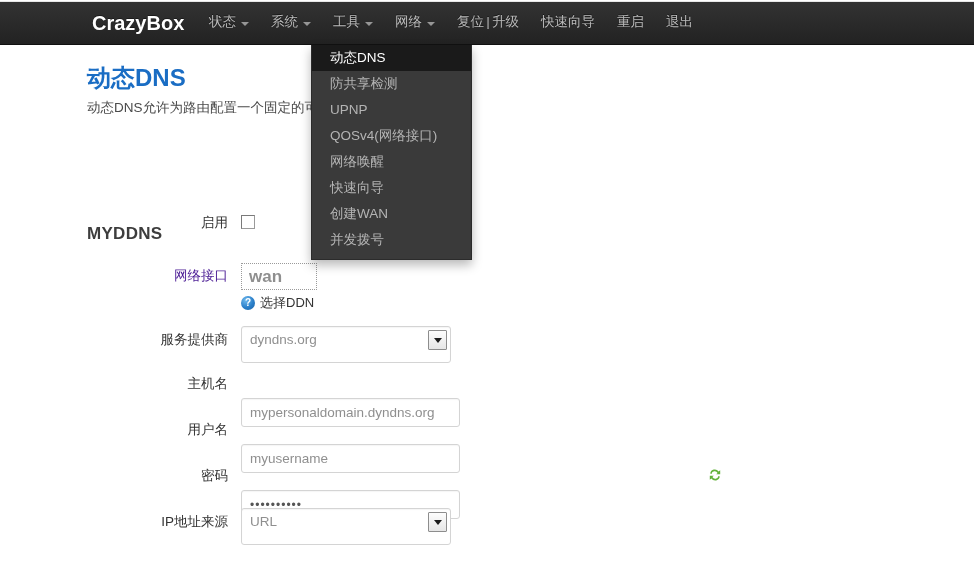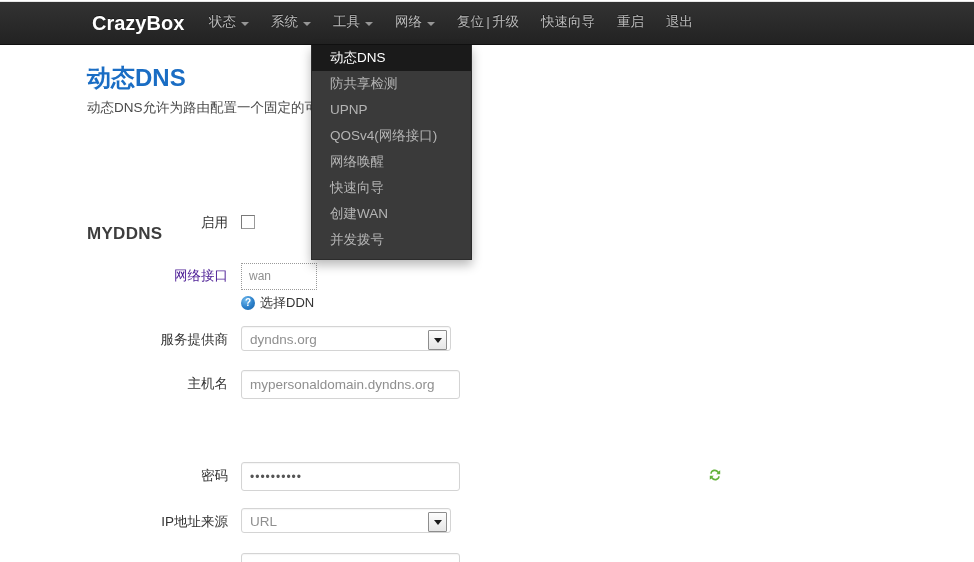--- a/index.html
+++ b/index.html
@@ -185,36 +185,37 @@
     border: 1px solid #d4d4d4;
     border-radius: 3px;
     padding: 0 8px;
     font-family: "Liberation Sans", "DejaVu Sans", sans-serif;
     font-size: 13.5px;
     color: #8f8f8f;
     background: #ffffff;
     outline: none;
     box-shadow: inset 0 1px 1px rgba(0,0,0,.045);
   }
-  input.txt.wide { width: 219px; }
+  input.txt.wide { width: 219px; margin-top: 28px; }
   input.pwd { letter-spacing: 1px; color: #555; font-size: 12px; }
 
   
   .iface-box {
     box-sizing: border-box;
     height: 27px;
     width: 76px;
     border: 1px dotted #9a9a9a;
     background: #ffffff;
-    font-size: 12px;
+    font-size: 17px;
     color: #8f8f8f;
     line-height: 25px;
     padding-left: 7px;
     overflow: hidden;
     white-space: nowrap;
+    font-weight: bold;
   }
   .iface-hint {
     margin-top: 4px;
     font-size: 13px;
     color: #333333;
     display: flex;
     align-items: center;
     white-space: nowrap;
   }
   .q-icon {
@@ -243,21 +244,21 @@
     display: inline-block;
     margin-top: 7px;
     cursor: pointer;
   }
 
   
   .sel-wrap {
     position: relative;
     box-sizing: border-box;
     width: 210px;
-    height: 25px;
+    height: 37px;
     border: 1px solid #d4d4d4;
     border-radius: 3px;
     background: #ffffff;
     box-shadow: inset 0 1px 1px rgba(0,0,0,.045);
   }
   .sel-val {
     position: absolute;
     left: 8px;
     top: 0;
     line-height: 26px;
@@ -376,20 +377,26 @@
     </div>
   </div>
 
   <div class="form-row" style="top:324px">
     <div class="f-label">主机名</div>
     <div class="f-control" style="left:241px;top:1px">
       <input class="txt wide" type="text" value="mypersonaldomain.dyndns.org" style="">
     </div>
   </div>
 
+  <div class="form-row" style="top:370px">
+    <div class="f-label">用户名</div>
+    <div class="f-control" style="left:241px;top:1px">
+      <input class="txt wide" type="text" value="myusername" style="">
+    </div>
+  </div>
 
   <div class="form-row" style="top:416px">
     <div class="f-label">密码</div>
     <div class="f-control" style="left:241px;top:1px">
       <input class="txt wide pwd" type="text" value="••••••••••" style="">
       <span class="refresh-icon">
         <svg width="16" height="16" viewBox="0 0 16 16" aria-hidden="true">
           <path d="M3.2 6.4 A4.6 4.6 0 0 1 11.6 4.6 L13.2 3.2 L13.2 7.2 L9.2 7.2 L10.6 5.9 A3.3 3.3 0 0 0 4.5 6.9 Z" fill="#62b23a"></path>
           <path d="M12.8 9.6 A4.6 4.6 0 0 1 4.4 11.4 L2.8 12.8 L2.8 8.8 L6.8 8.8 L5.4 10.1 A3.3 3.3 0 0 0 11.5 9.1 Z" fill="#62b23a"></path>
         </svg>

